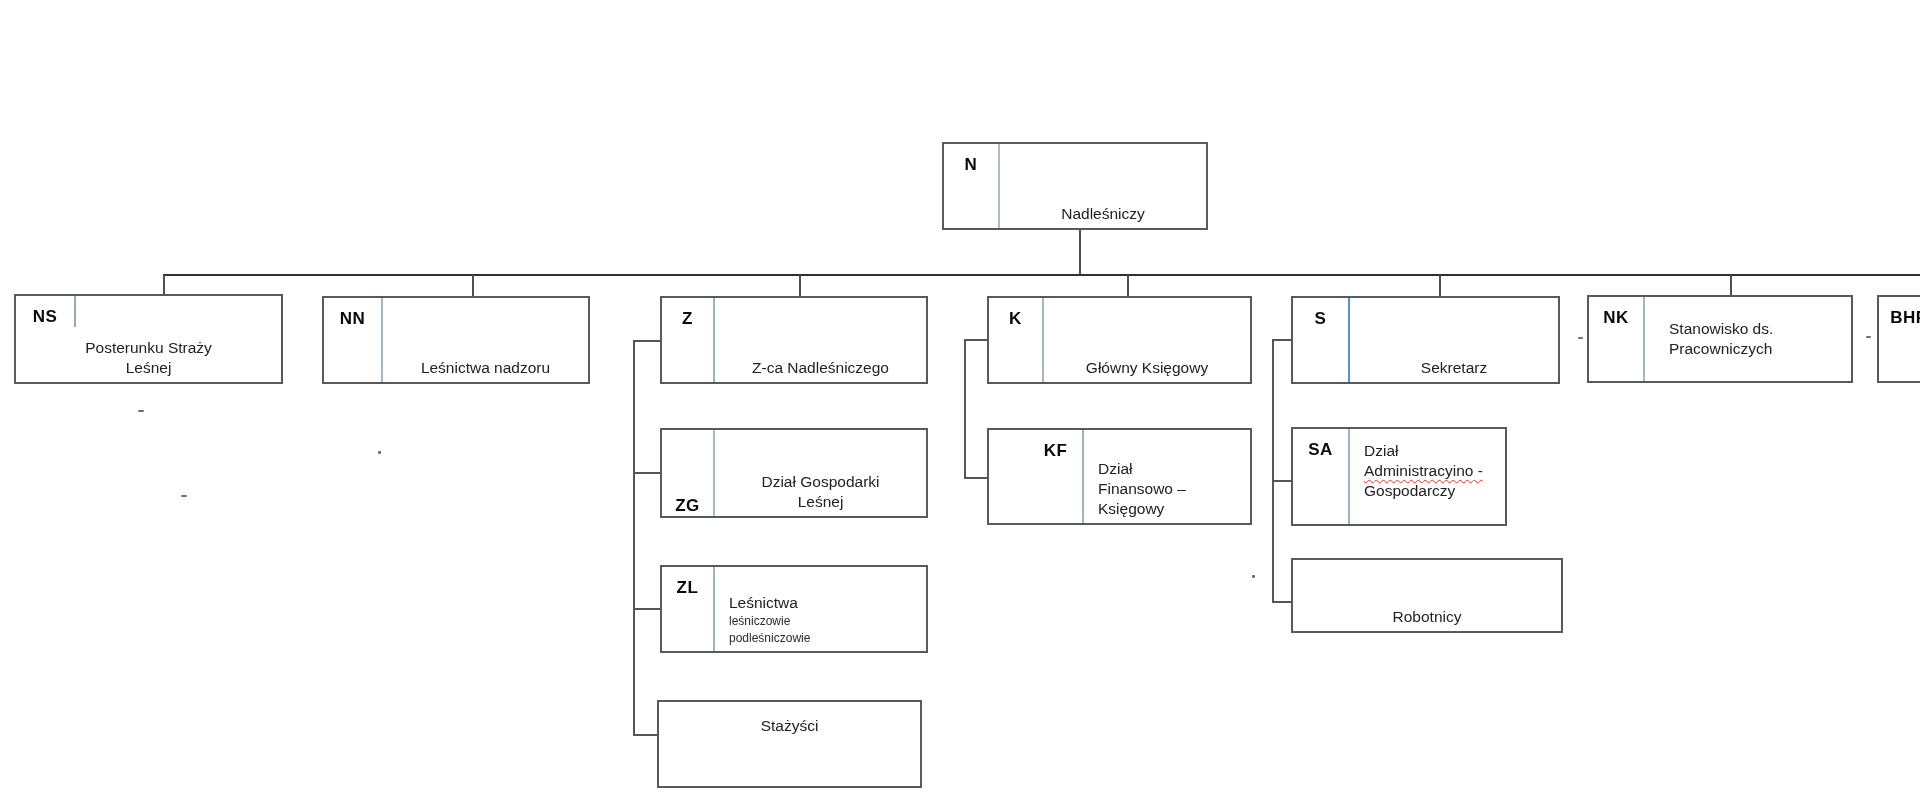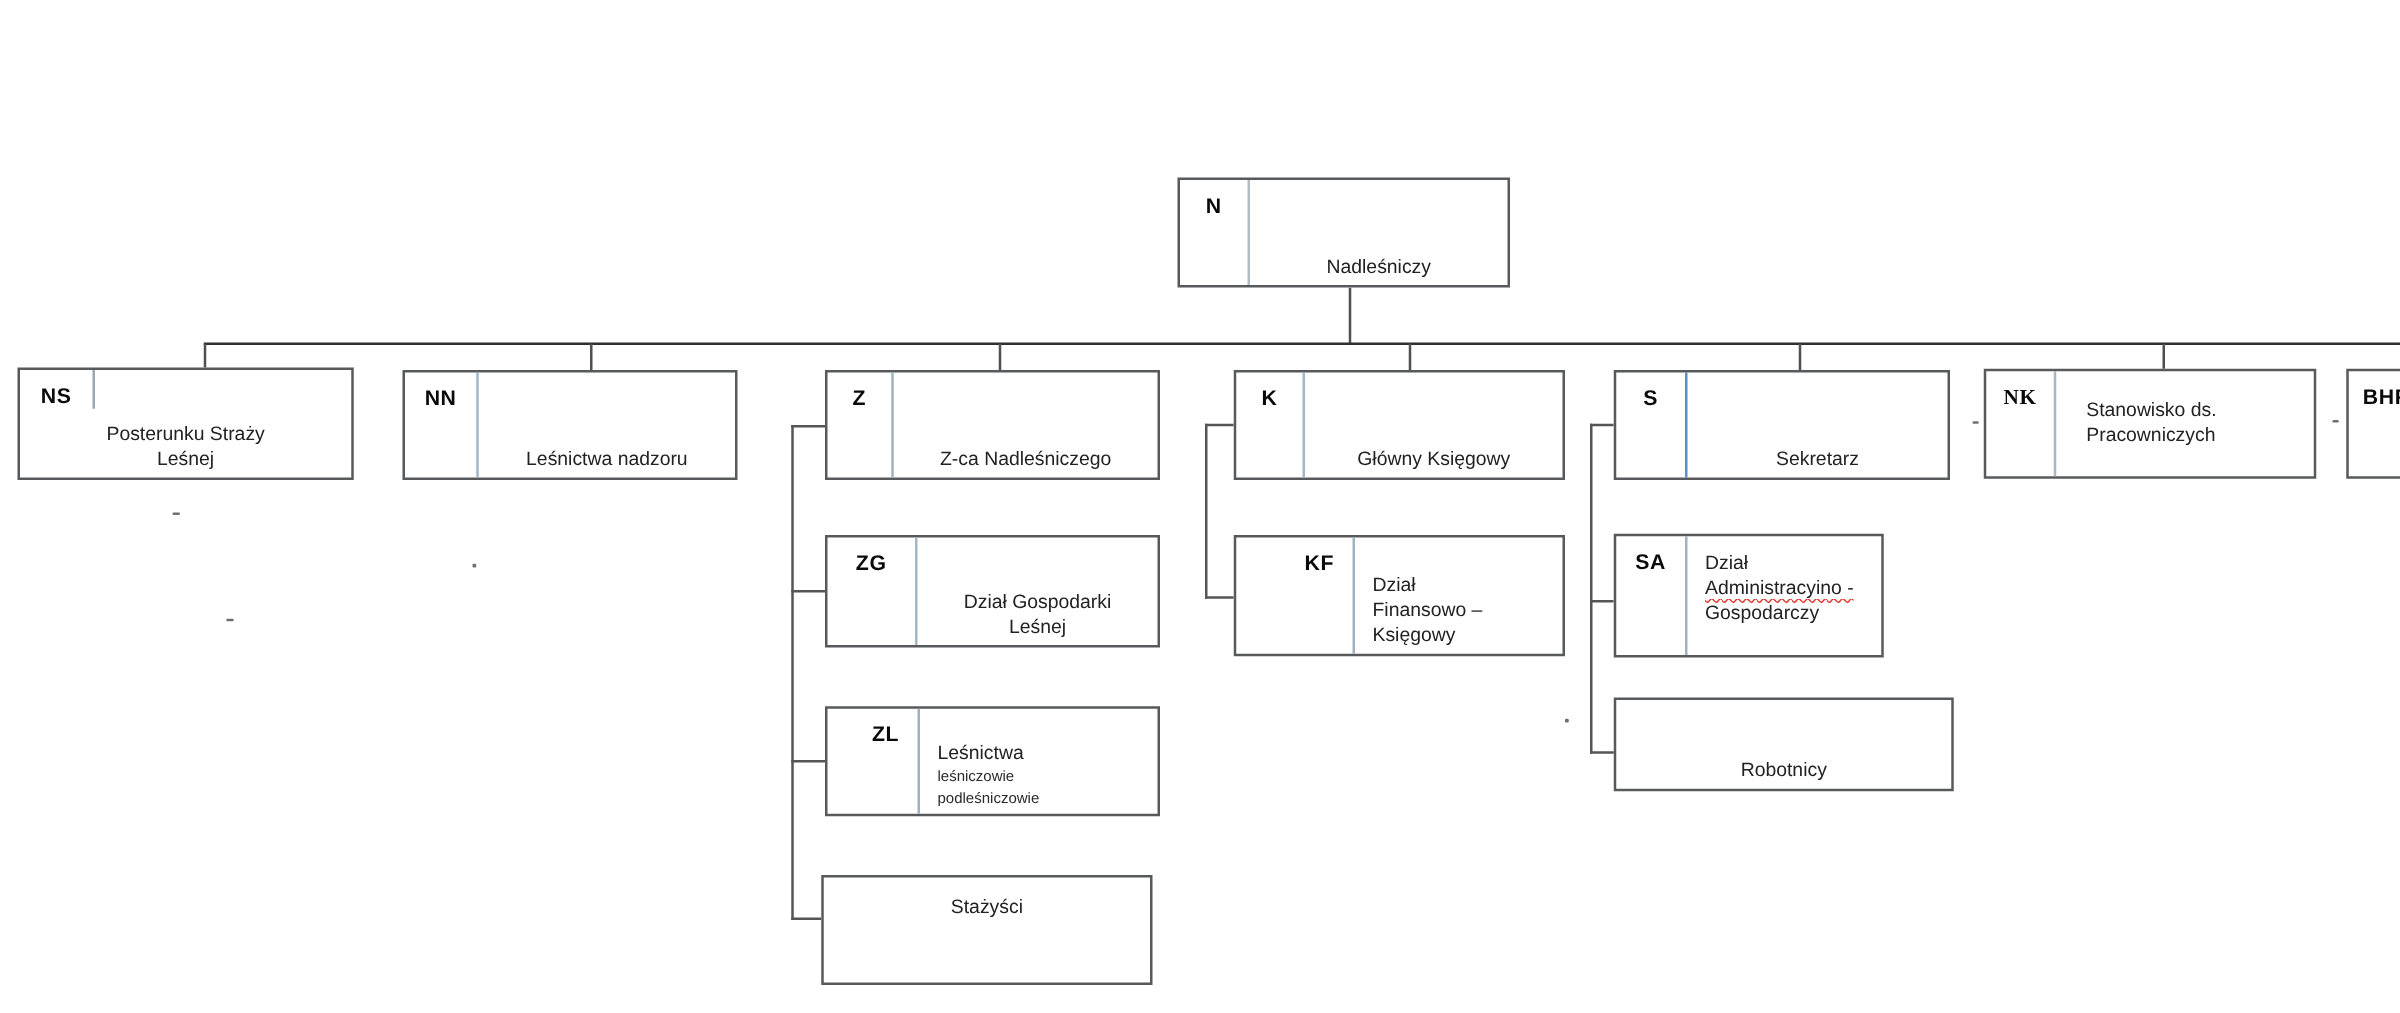--- a/index.html
+++ b/index.html
@@ -128,47 +128,47 @@
   <div class="box" style="left:1291px; top:296px; width:269px; height:88px;">
     <div class="code-cell" style="width:57px; border-right-color:#5b8fc0;">
       <span>S</span>
     </div>
     <div class="panel">
       <span class="ln">Sekretarz</span>
     </div>
   </div>
 
   <div class="box" style="left:1587px; top:295px; width:266px; height:88px;">
-    <div class="code-cell" style="width:56px;font-family:Liberation Serif, serif;">
+    <div class="code-cell" style="width:56px;">
       <span>NK</span>
     </div>
     <div class="panel left" style="padding-left:24px; justify-content:center;">
       <span class="ln">Stanowisko ds.</span>
       <span class="ln">Pracowniczych</span>
     </div>
   </div>
 
   <div class="box" style="left:1877px; top:295px; width:260px; height:88px;">
     <div class="code-cell" style="width:62px;">
       <span>BHP</span>
     </div>
 
   </div>
 
   <div class="box" style="left:660px; top:428px; width:268px; height:90px;">
-    <div class="code-cell" style="width:72px;">
+    <div class="code-cell" style="width:53px;align-items:flex-end;">
       <span>ZG</span>
     </div>
     <div class="panel">
       <span class="ln">Dział Gospodarki</span>
       <span class="ln">Leśnej</span>
     </div>
   </div>
 
-  <div class="box" style="left:660px; top:565px; width:268px; height:88px;padding-left:21px;">
+  <div class="box" style="left:660px; top:565px; width:268px; height:88px;">
     <div class="code-cell" style="width:53px; border-right-color:#9fb3bf;">
       <span>ZL</span>
     </div>
     <div class="panel left top" style="padding-left:14px; padding-top:10px;justify-content:flex-end;">
       <span class="ln">Leśnictwa</span>
       <span class="subline">leśniczowie</span>
       <span class="subline">podleśniczowie</span>
     </div>
   </div>
 

